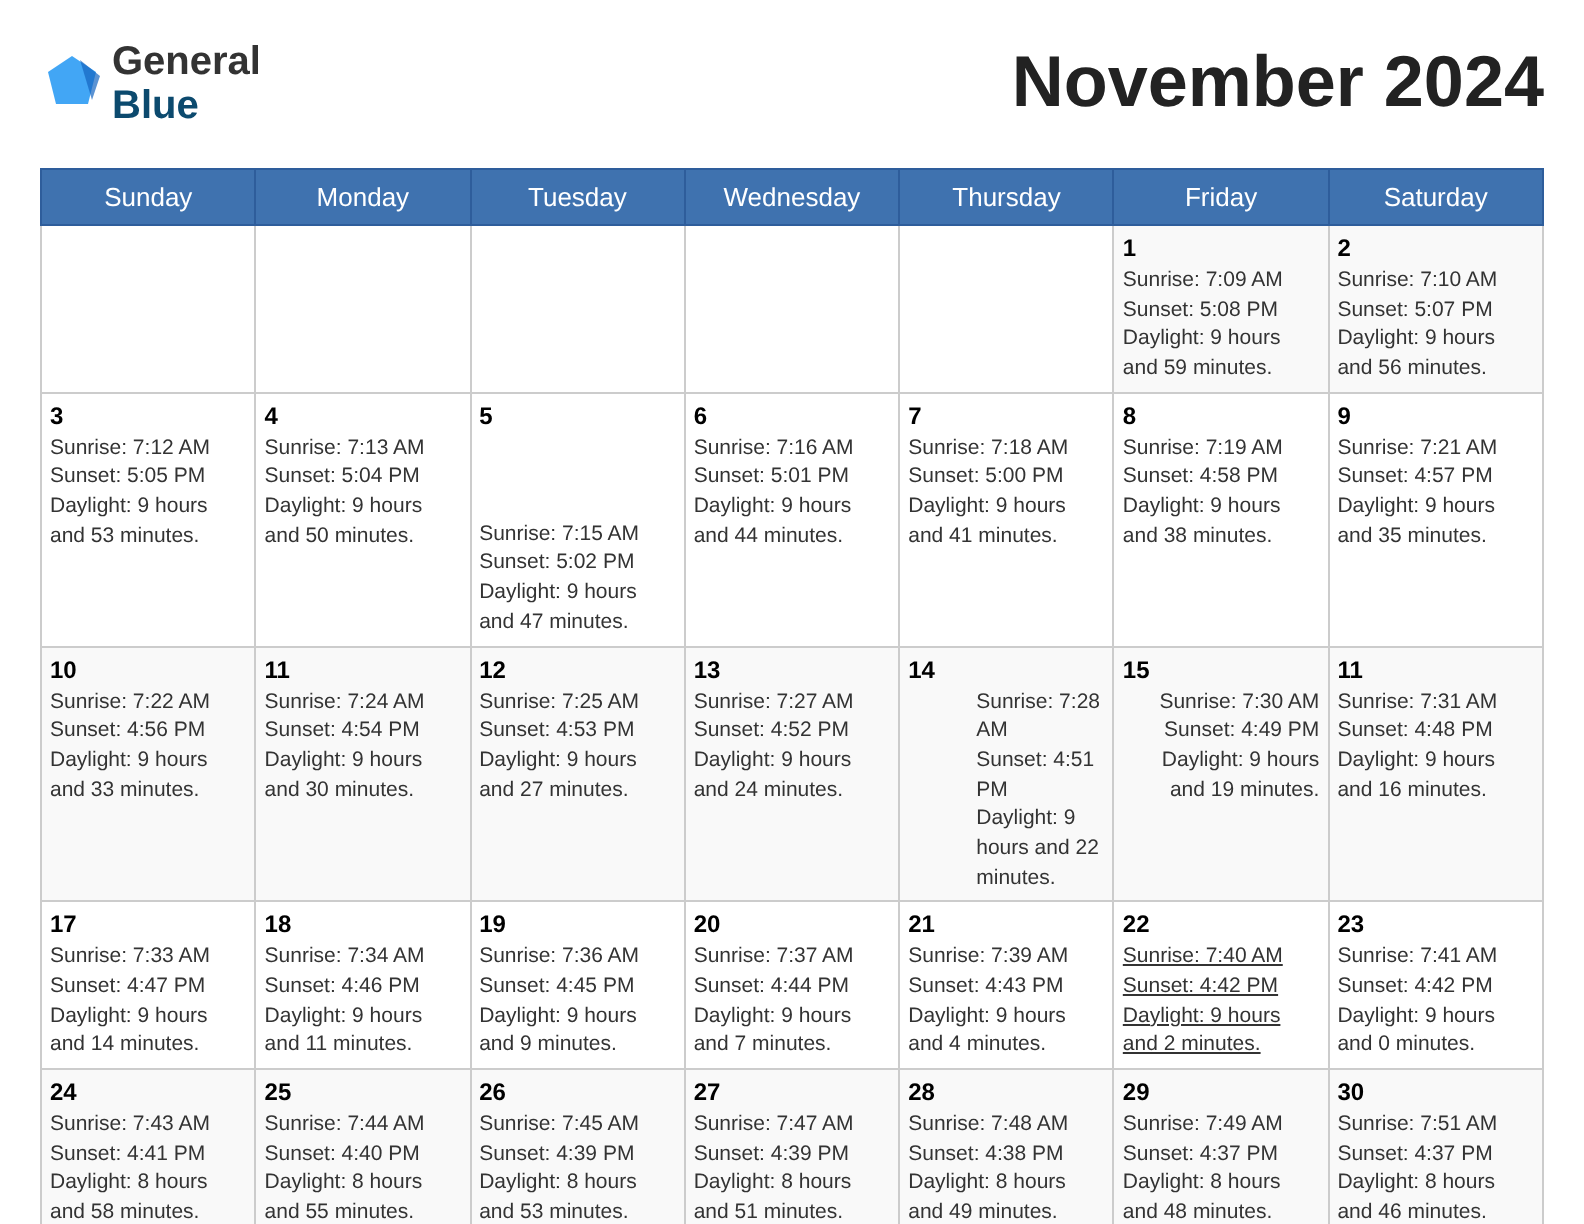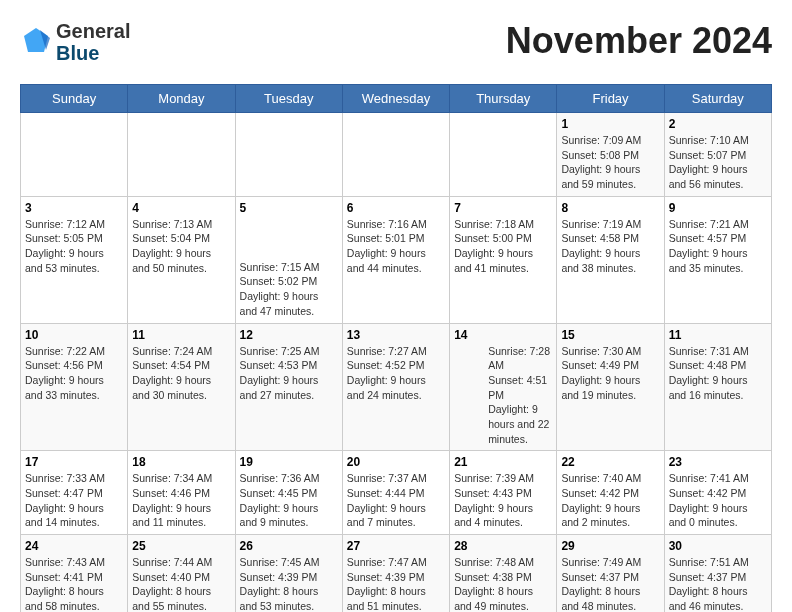--- a/index.html
+++ b/index.html
@@ -205,21 +205,21 @@
 Daylight: 9 hours and 24 minutes.</div>
         </td>
         <td>
           <span class="day-number">14</span>
           <div class="day-info" style="white-space: pre-line; margin-left: 34px;">Sunrise: 7:28 AM
 Sunset: 4:51 PM
 Daylight: 9 hours and 22 minutes.</div>
         </td>
         <td>
           <span class="day-number">15</span>
-          <div class="day-info" style="white-space: pre-line;">Sunrise: 7:30 AM
+          <div class="day-info" style="white-space: pre-line; text-align: right;">Sunrise: 7:30 AM
 Sunset: 4:49 PM
 Daylight: 9 hours and 19 minutes.</div>
         </td>
         <td>
           <span class="day-number">11</span>
           <div class="day-info" style="white-space: pre-line;">Sunrise: 7:31 AM
 Sunset: 4:48 PM
 Daylight: 9 hours and 16 minutes.</div>
         </td>
       </tr>
@@ -249,21 +249,21 @@
 Daylight: 9 hours and 7 minutes.</div>
         </td>
         <td>
           <span class="day-number">21</span>
           <div class="day-info" style="white-space: pre-line;">Sunrise: 7:39 AM
 Sunset: 4:43 PM
 Daylight: 9 hours and 4 minutes.</div>
         </td>
         <td>
           <span class="day-number">22</span>
-          <div class="day-info" style="white-space: pre-line;">Sunrise: 7:40 AM
+          <div class="day-info" style="white-space: pre-line; text-decoration: underline;">Sunrise: 7:40 AM
 Sunset: 4:42 PM
 Daylight: 9 hours and 2 minutes.</div>
         </td>
         <td>
           <span class="day-number">23</span>
           <div class="day-info" style="white-space: pre-line;">Sunrise: 7:41 AM
 Sunset: 4:42 PM
 Daylight: 9 hours and 0 minutes.</div>
         </td>
       </tr>

